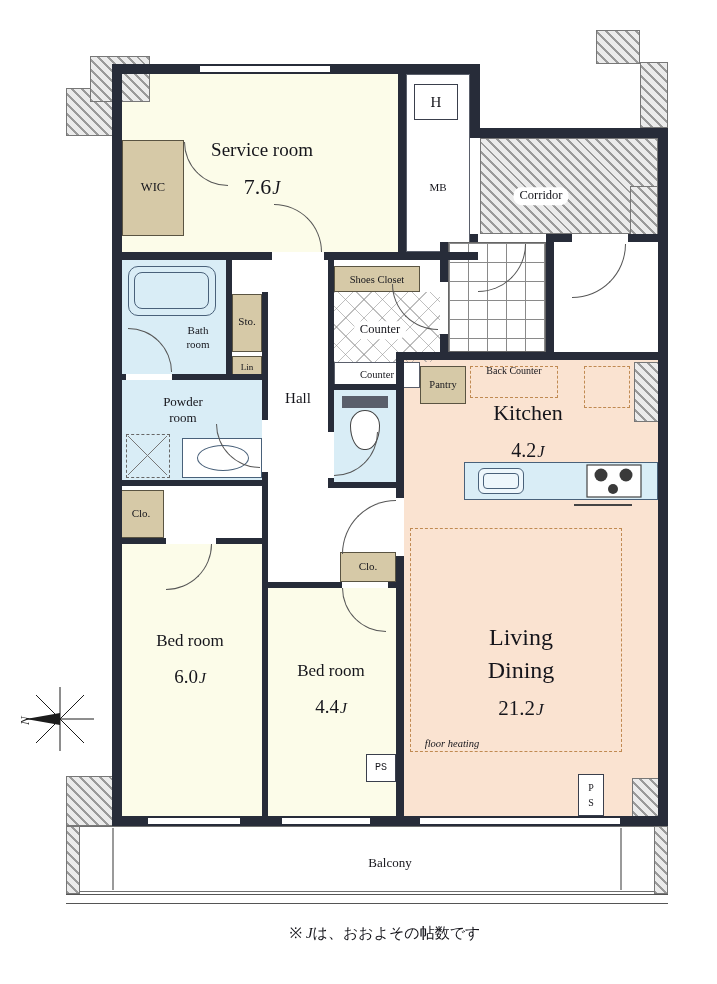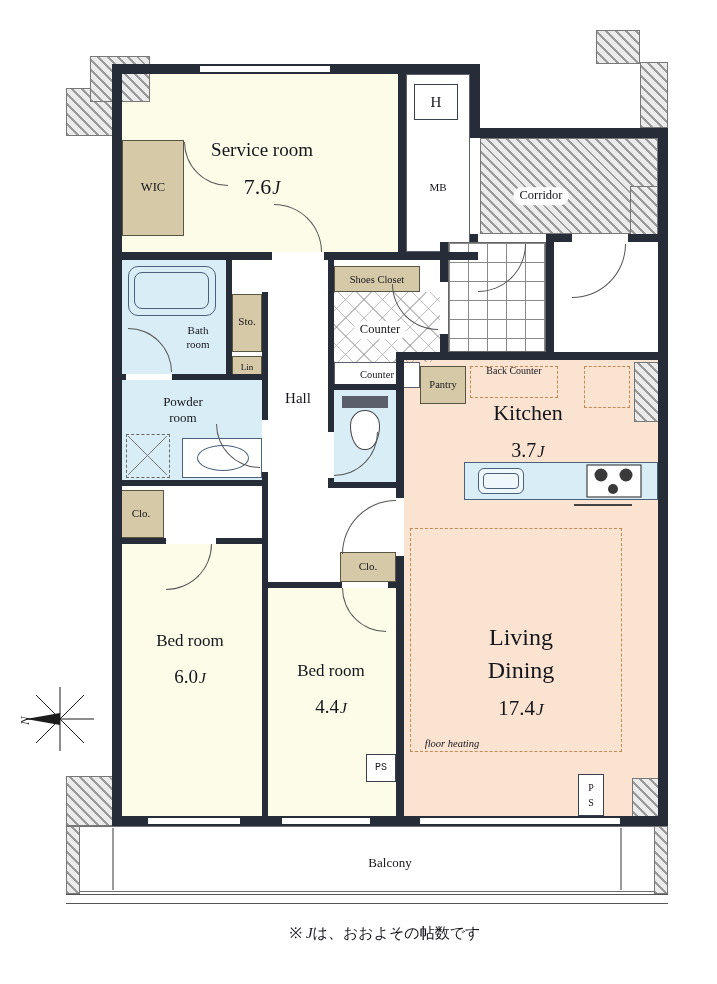--- a/index.html
+++ b/index.html
@@ -195,24 +195,24 @@
   <div class="lbl" style="left:247px;top:322px;font-size:11px;">Sto.</div>
   <div class="lbl" style="left:247px;top:368px;font-size:9px;">Lin</div>
   <div class="lbl" style="left:183px;top:410px;font-size:13px;">
     <div>Powder</div>
       <div>room</div>
   </div>
   <div class="lbl" style="left:298px;top:398px;font-size:15px;">Hall</div>
   <div class="lbl" style="left:443px;top:385px;font-size:10.5px;">Pantry</div>
   <div class="lbl" style="left:514px;top:371px;font-size:10px;">Back Counter</div>
   <div class="lbl" style="left:528px;top:413px;font-size:22px;">Kitchen</div>
-  <div class="lbl" style="left:528px;top:450px;font-size:20px;"><span>3.7</span><span class="unit">J</span></div>
+  <div class="lbl" style="left:528px;top:450px;font-size:20px;"><span>4.2</span><span class="unit">J</span></div>
   <div class="lbl" style="left:521px;top:637px;font-size:24px;">Living</div>
   <div class="lbl" style="left:521px;top:670px;font-size:24px;">Dining</div>
-  <div class="lbl" style="left:521px;top:708px;font-size:21px;"><span>17.4</span><span class="unit">J</span></div>
+  <div class="lbl" style="left:521px;top:708px;font-size:21px;"><span>21.2</span><span class="unit">J</span></div>
   <div class="lbl it" style="left:452px;top:744px;font-size:10.5px;">floor heating</div>
   <div class="lbl" style="left:190px;top:641px;font-size:17px;">Bed room</div>
   <div class="lbl" style="left:190px;top:677px;font-size:19px;"><span>6.0</span><span class="unit">J</span></div>
   <div class="lbl" style="left:331px;top:671px;font-size:17px;">Bed room</div>
   <div class="lbl" style="left:331px;top:707px;font-size:19px;"><span>4.4</span><span class="unit">J</span></div>
   <div class="lbl" style="left:141px;top:514px;font-size:11px;">Clo.</div>
   <div class="lbl" style="left:368px;top:567px;font-size:11px;">Clo.</div>
   <div class="lbl" style="left:381px;top:768px;font-size:10px;font-family:Liberation Mono, monospace;">PS</div>
   <div class="lbl" style="left:591px;top:795px;font-size:10px;line-height:1.5;">
     <div>P</div>

